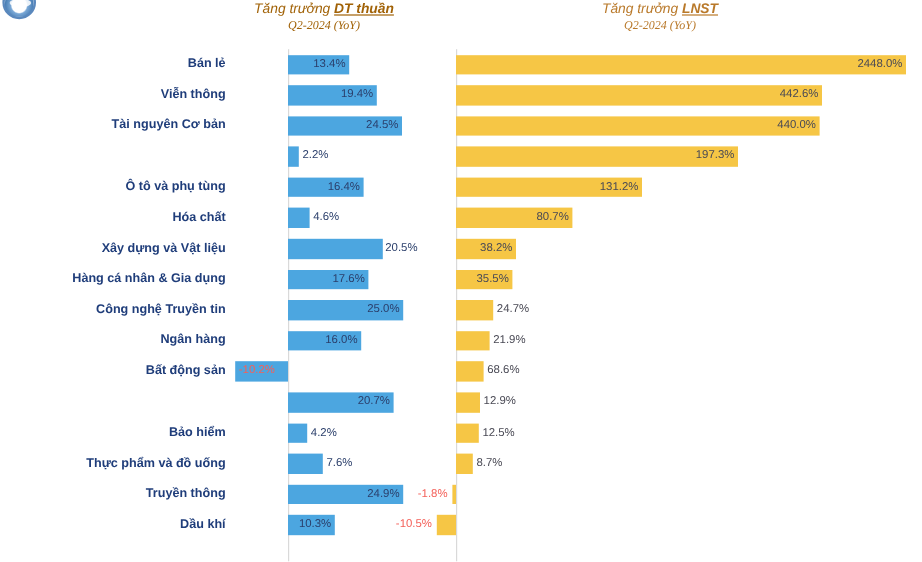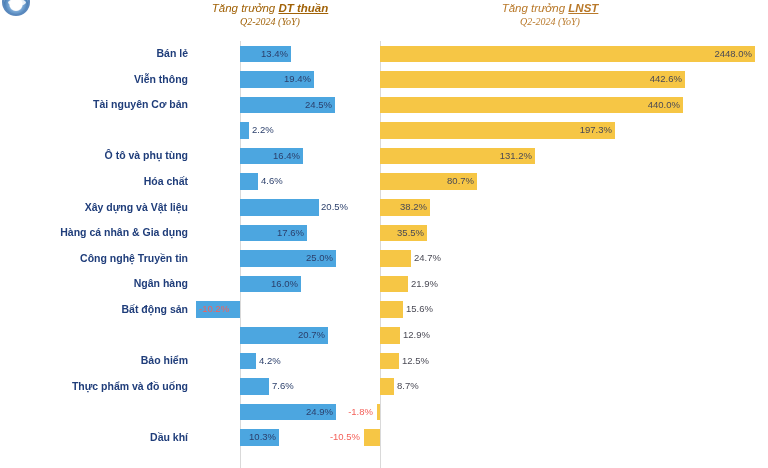--- a/index.html
+++ b/index.html
@@ -176,21 +176,21 @@
       <div class="bar orange" style="left: 380px; width: 28px;"></div>
       <div class="lbl in-orange" style="left: 411px;">21.9%</div>
     </div>
     <div class="row">
       <div class="catwrap">
         <div class="cat">Bất động sản</div>
       </div>
       <div class="bar blue" style="left: 196px; width: 44px;"></div>
       <div class="lbl neg-in" style="left: 199px;">-10.2%</div>
       <div class="bar orange" style="left: 380px; width: 23px;"></div>
-      <div class="lbl in-orange" style="left: 406px;">15.6%</div>
+      <div class="lbl in-orange" style="left: 406px;">68.6%</div>
     </div>
     <div class="row">
       <div class="bar blue" style="left: 240px; width: 88px;"></div>
       <div class="lbl in-blue" style="left: 325px; transform: translateX(-100%);">20.7%</div>
       <div class="bar orange" style="left: 380px; width: 20px;"></div>
       <div class="lbl in-orange" style="left: 403px;">12.9%</div>
     </div>
     <div class="row">
       <div class="catwrap">
         <div class="cat">Bảo hiểm</div>
@@ -203,20 +203,23 @@
     <div class="row">
       <div class="catwrap">
         <div class="cat">Thực phẩm và đồ uống</div>
       </div>
       <div class="bar blue" style="left: 240px; width: 29px;"></div>
       <div class="lbl in-blue" style="left: 272px;">7.6%</div>
       <div class="bar orange" style="left: 380px; width: 14px;"></div>
       <div class="lbl in-orange" style="left: 397px;">8.7%</div>
     </div>
     <div class="row">
+      <div class="catwrap">
+        <div class="cat">Truyền thông</div>
+      </div>
       <div class="bar blue" style="left: 240px; width: 96px;"></div>
       <div class="lbl in-blue" style="left: 333px; transform: translateX(-100%);">24.9%</div>
       <div class="bar orange" style="left: 377px; width: 3px;"></div>
       <div class="lbl neg-out" style="right: 395px;">-1.8%</div>
     </div>
     <div class="row">
       <div class="catwrap">
         <div class="cat">Dầu khí</div>
       </div>
       <div class="bar blue" style="left: 240px; width: 39px;"></div>

